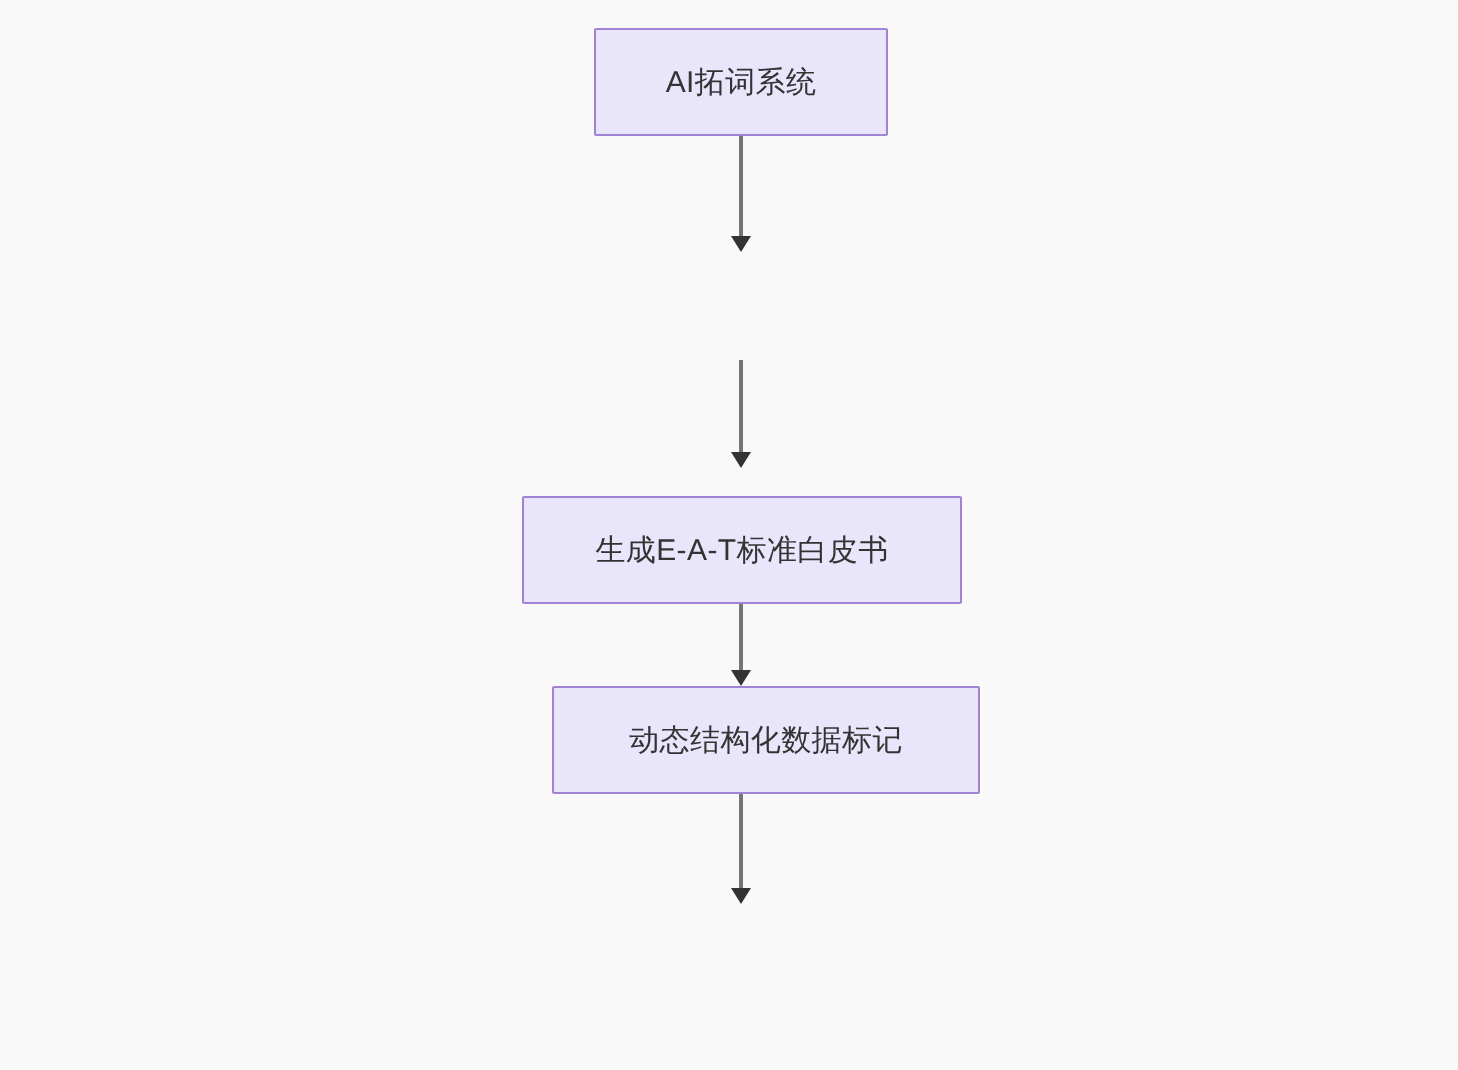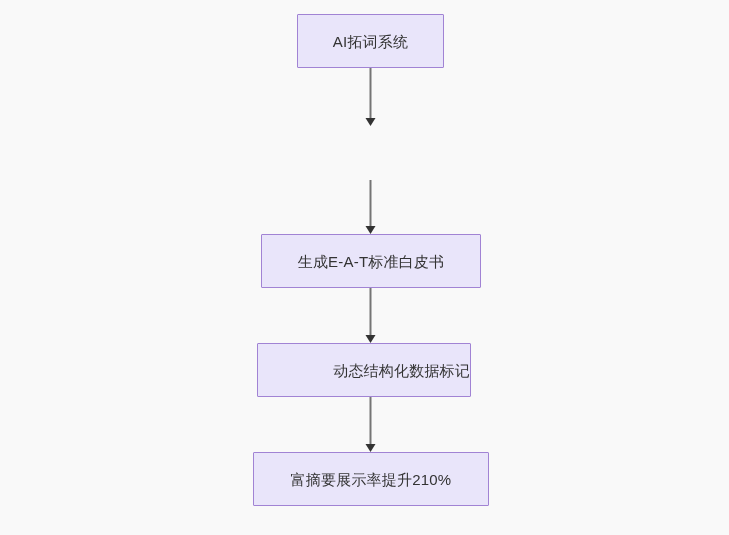--- a/index.html
+++ b/index.html
@@ -39,22 +39,22 @@
     line-height: 1;
     color: #333333;
     letter-spacing: 0.2px;
     white-space: nowrap;
     text-align: center;
   }
 
   
   .node-n1 { left: 297px; top: 14px;  width: 147px; }
   .node-n2 { left: 276px; top: 126px; width: 189px; }
-  .node-n3 { left: 261px; top: 234px; width: 220px; }
-  .node-n4 { left: 257px; top: 343px; width: 214px; justify-content: flex-end; }
+  .node-n3 { left: 261px; top: 248px; width: 220px; }
+  .node-n4 { left: 276px; top: 343px; width: 214px; }
   .node-n5 { left: 253px; top: 452px; width: 236px; }
 
   
   .edge {
     position: absolute;
     left: 0;
     top: 0;
     width: 729px;
     height: 535px;
     pointer-events: none;
@@ -104,17 +104,14 @@
 
 
   <div class="node node-n3">
     <span class="node-label">生成E-A-T标准白皮书</span>
   </div>
 
   <div class="node node-n4">
     <span class="node-label">动态结构化数据标记</span>
   </div>
 
-  <div class="node node-n5">
-    <span class="node-label">富摘要展示率提升210%</span>
-  </div>
 
 </div>
 
 </body></html>

